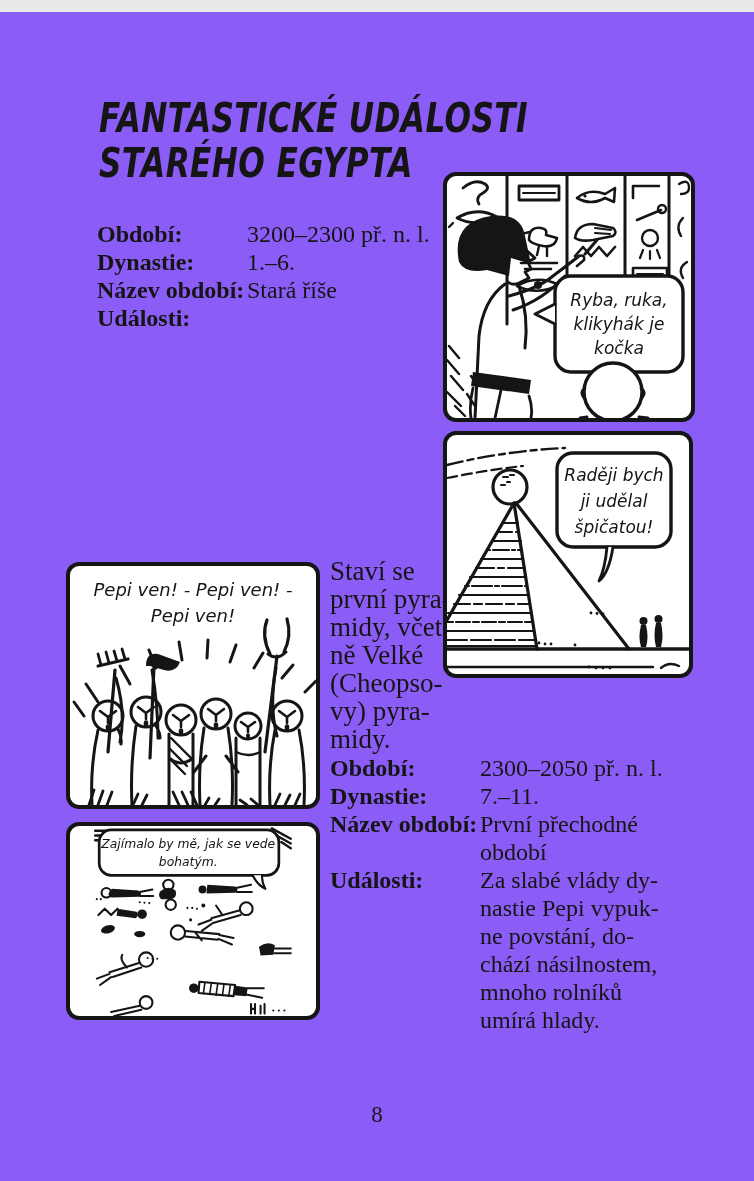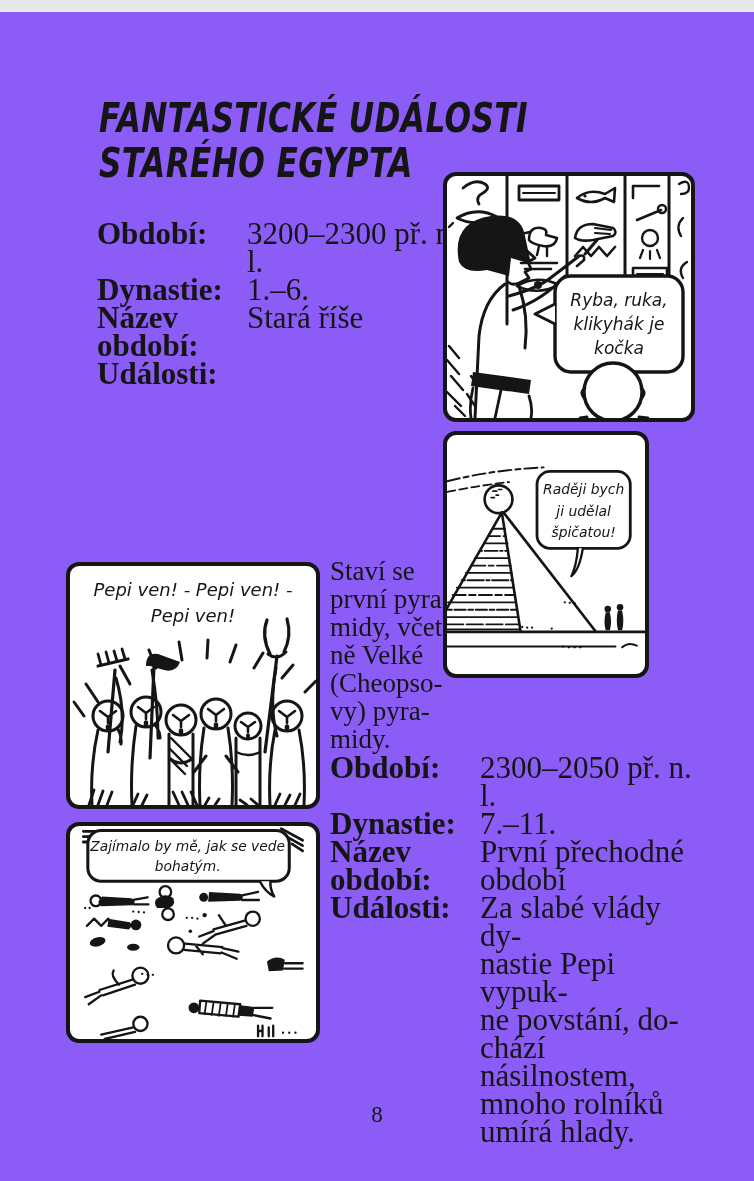--- a/index.html
+++ b/index.html
@@ -9,21 +9,21 @@
     font-family:"Liberation Serif", serif;
   }
   .title {
     position:absolute; left:99px; top:84px;
     font-family:"DejaVu Sans", sans-serif; font-style:italic; font-weight:bold;
     font-size:40px; line-height:45px; white-space:nowrap;
     transform:scaleX(0.78); transform-origin:left top; letter-spacing:0.5px;
   }
   .infoblock {
     position:absolute; display:grid; grid-template-columns:150px 215px;
-    font-size:31px; line-height:28px;
+    font-size:24px; line-height:28px;
   }
   .infoblock .label { font-weight:bold; white-space:pre-line; }
   .infoblock .value { white-space:pre-line; }
   .cont {
     position:absolute; font-size:27px; line-height:28px; white-space:pre-line;
   }
   .panel {
     position:absolute; border:4px solid #151515; border-radius:13px;
     background:#fff; box-sizing:border-box;
   }
@@ -144,21 +144,21 @@
         <circle cx="166" cy="216" r="29" fill="#ffffff" stroke-width="3.4"></circle>
         <path d="M138,212 q-6,4 -1,10 M194,212 q6,4 1,10" stroke-width="2.8"></path>
         <path d="M140,241 l-7,1 M192,241 l9,1" stroke-width="2.8"></path>
       </g>
       <text x="172" y="130" font-size="17">Ryba, ruka,</text>
       <text x="172" y="154" font-size="17">klikyhák je</text>
       <text x="172" y="178" font-size="17">kočka</text>
     </svg>
   </div>
 
-  <div class="panel" style="left:443px; top:419px; width:206px; height:247px;">
+  <div class="panel" style="left:443px; top:419px; width:250px; height:247px;">
     <svg viewBox="0 0 242 239">
       <g class="ink" stroke-width="3">
         <path d="M0,30 Q56,16 118,13" stroke-width="2.4" stroke-dasharray="16 5 6 5"></path>
         <path d="M0,43 Q40,35 76,31" stroke-width="2.2" stroke-dasharray="10 5"></path>
         <path d="M0,214 H242" stroke-width="3.4"></path>
         <path d="M0,232 H206" stroke-width="2.4"></path>
         <path d="M214,233 q8,-7 18,-2" stroke-width="2.4"></path>
         <circle cx="63" cy="52" r="17" stroke-width="3.2"></circle>
         <path d="M56,42 h5 M63,40 h4 M54,50 h4 M60,47 h3" stroke-width="2"></path>
         <path d="M67,68 L-4,192" stroke-width="3.2"></path>
@@ -273,21 +273,21 @@
           <path d="M139,232 L135,239 M149,233 L145,239"></path>
           <path d="M170,234 L177,239 M181,233 L188,239"></path>
           <path d="M210,228 L205,239 M220,229 L215,239 M230,228 L225,239"></path>
         </g>
       </g>
       <text x="123" y="30" font-size="18">Pepi ven! - Pepi ven! -</text>
       <text x="123" y="56" font-size="18">Pepi ven!</text>
     </svg>
   </div>
 
-  <div class="panel" style="left:66px; top:810px; width:254px; height:221px;text-align:right;">
+  <div class="panel" style="left:66px; top:810px; width:254px; height:198px;text-align:right;">
     <svg viewBox="0 0 246 239">
       <g class="ink" stroke-width="2.6">
         <path d="M0,6 H26 M0,12 H23 M0,18 H19" stroke-width="3.2"></path>
         <path d="M222,3 L246,16 M228,12 L246,22 M234,20 L246,28" stroke-width="3"></path>
 
         <circle cx="14" cy="84" r="6"></circle>
         <path d="M21,79 L54,81 Q60,84 56,89 L20,90 Q13,86 21,79 Z" class="fillink"></path>
         <path d="M56,83 L72,80 M57,88 L73,88"></path>
         <circle cx="92" cy="74" r="6.5"></circle>
         <path d="M82,82 Q92,74 101,81 Q104,89 96,92 L83,92 Q78,87 82,82 Z" class="fillink"></path>

